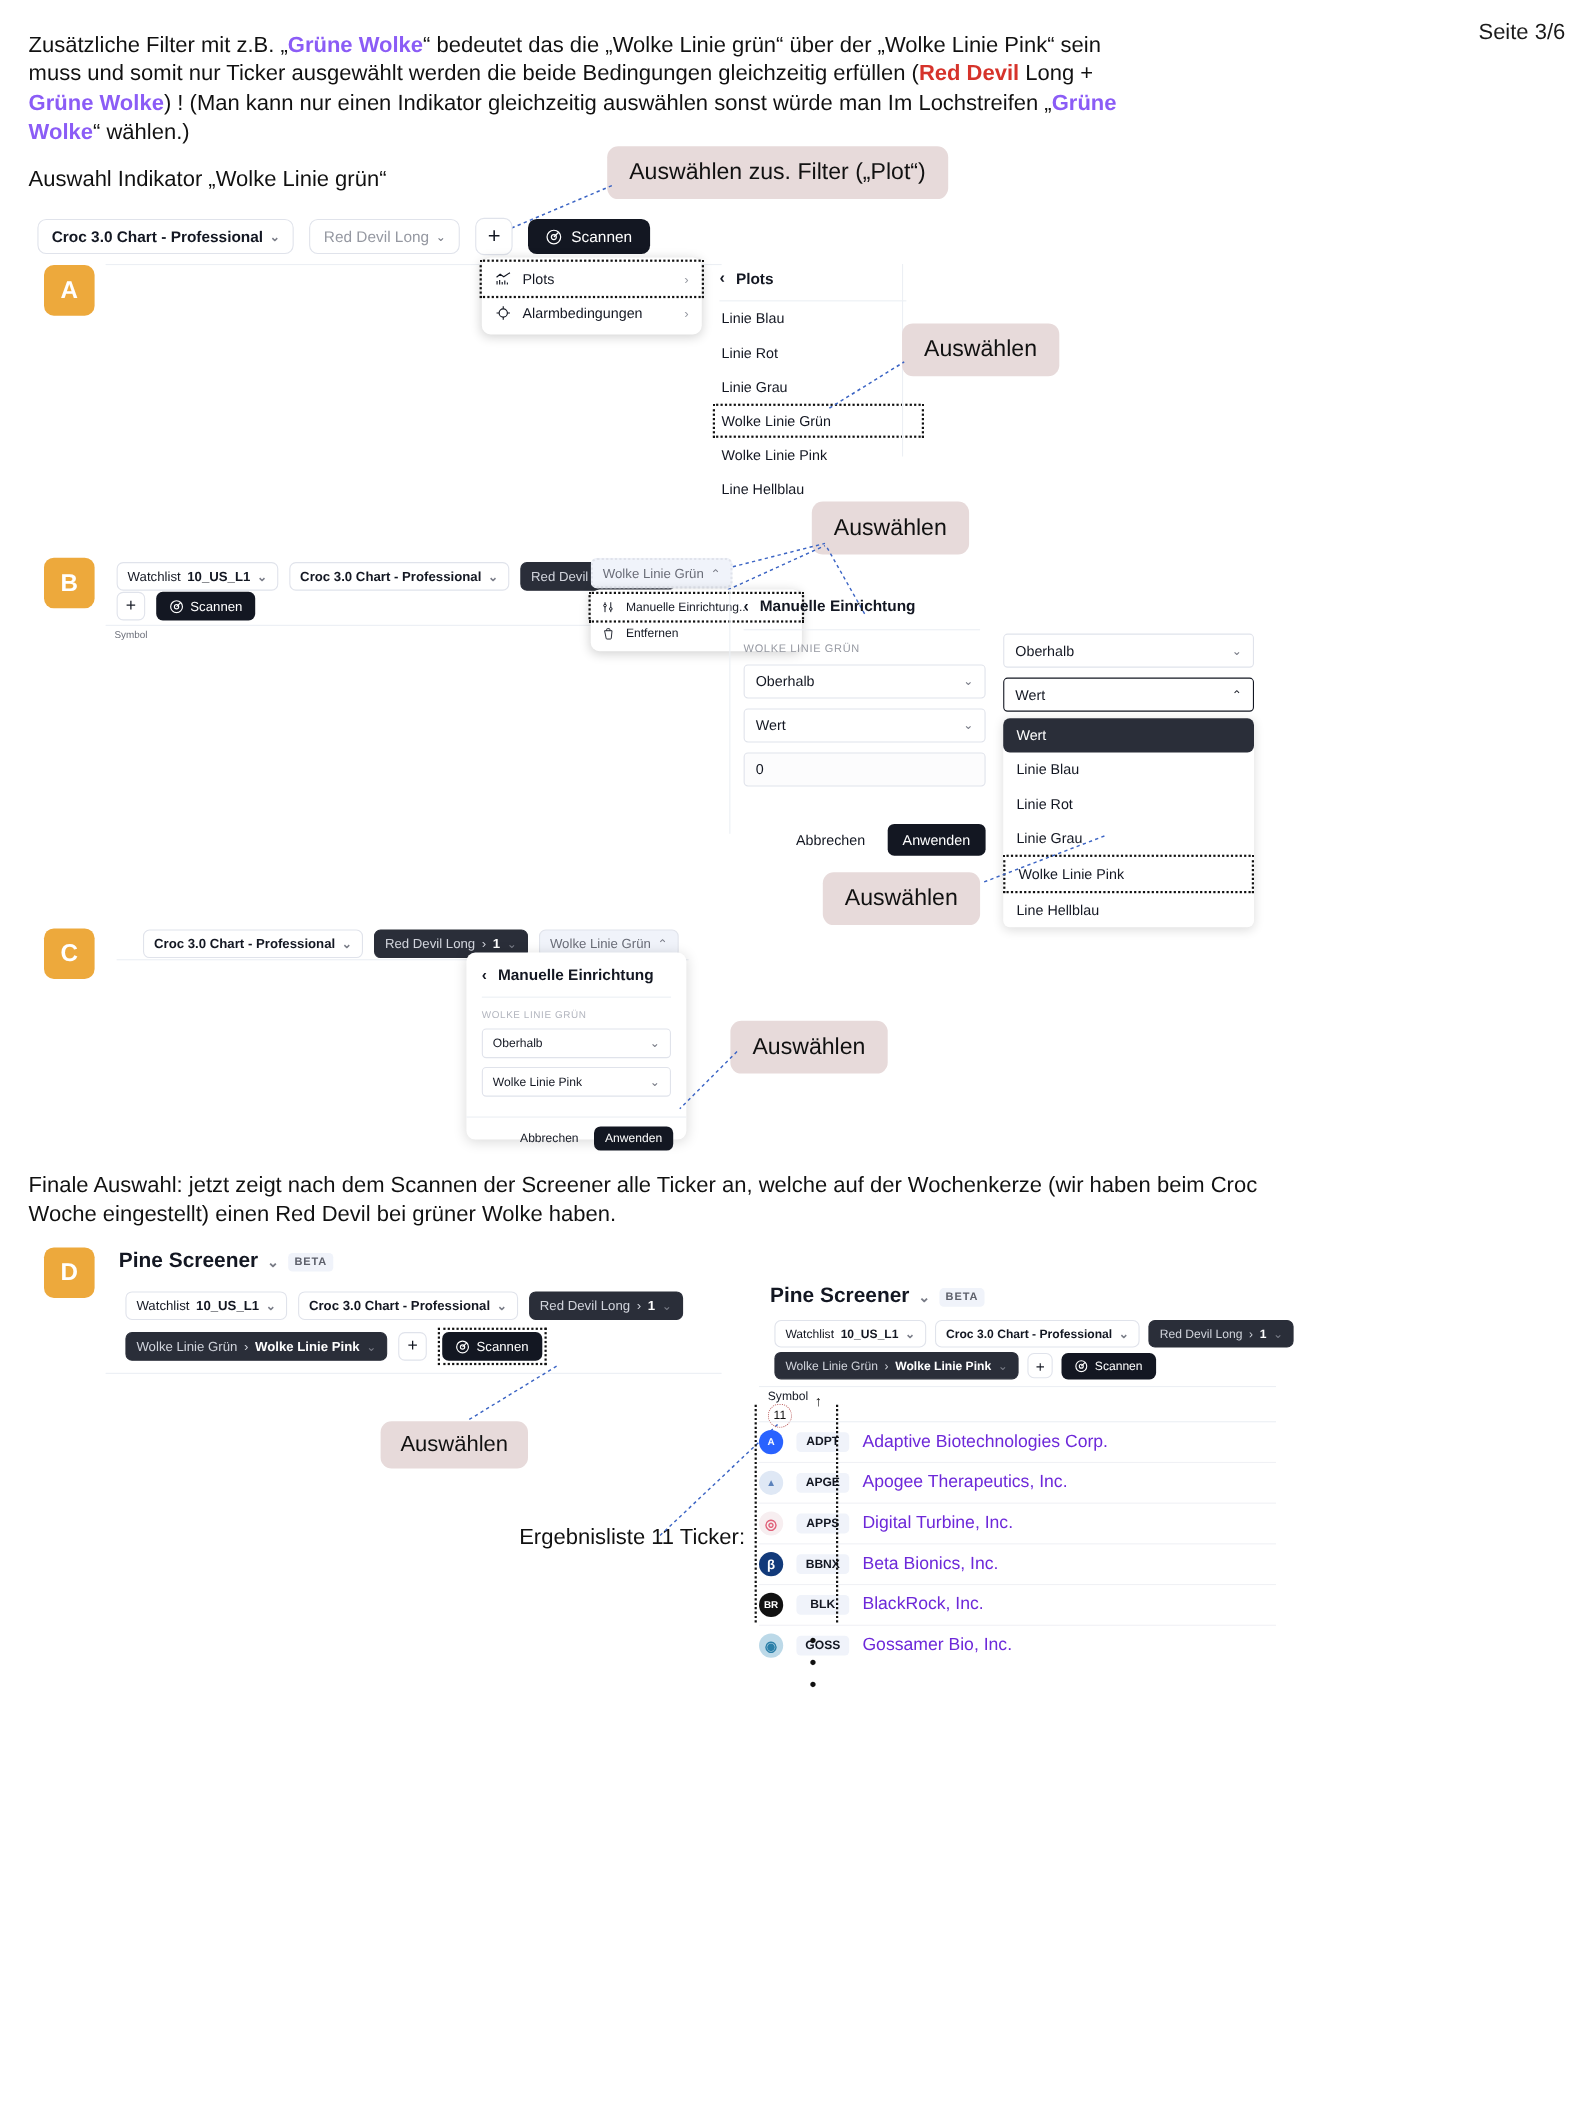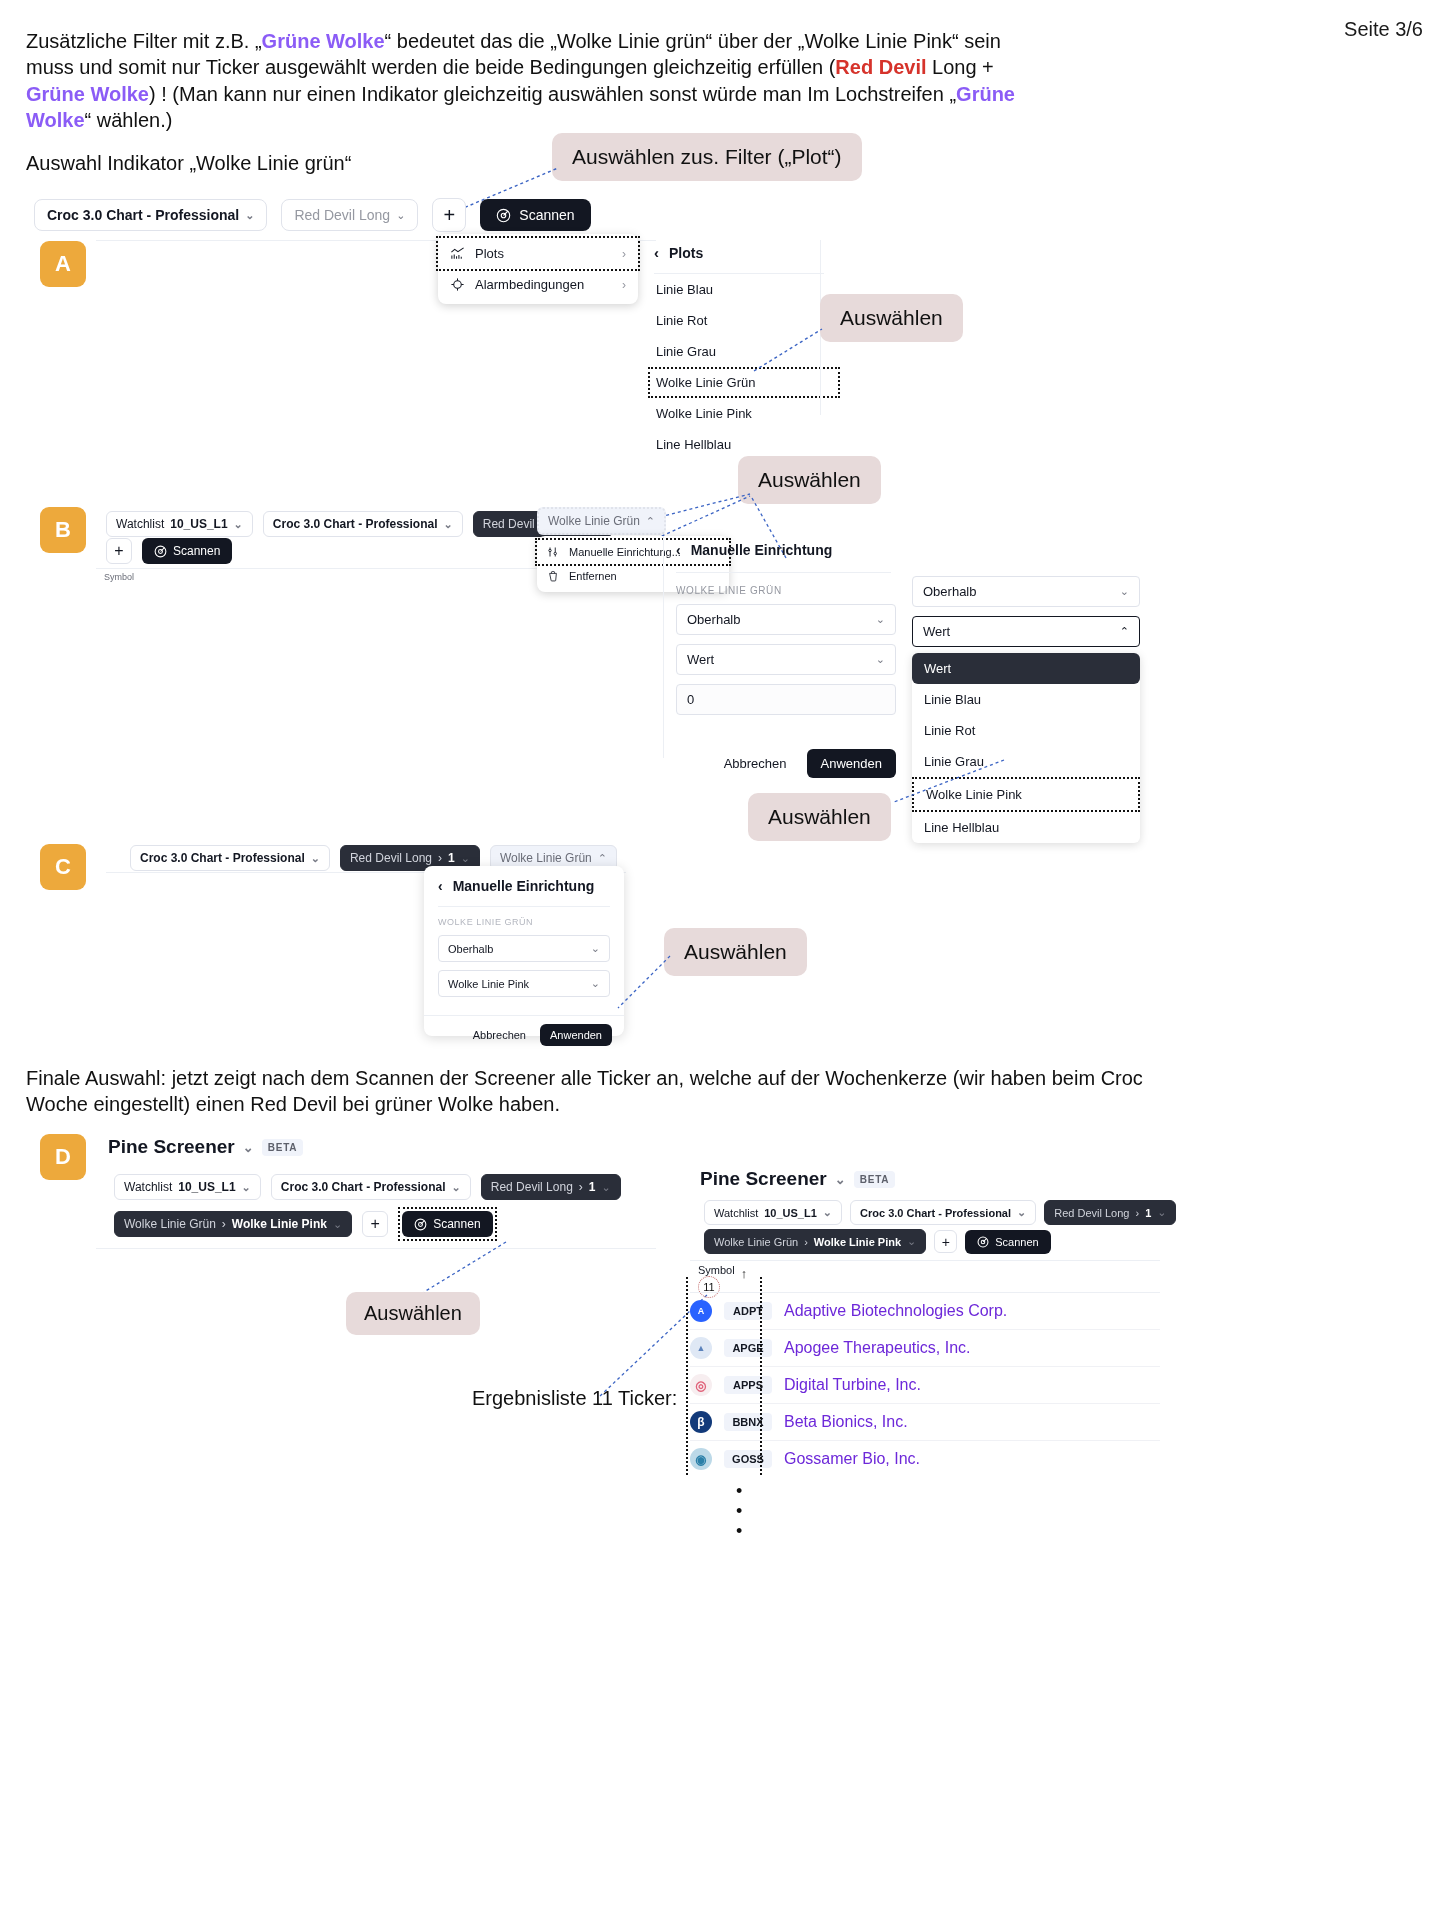--- a/index.html
+++ b/index.html
@@ -540,20 +540,25 @@
   <div class="tick-row">
     <div class="logo" style="background:#f7eef0; color:#e0627a; font-size:13px;">◎</div>
     <div class="tick-sym">APPS</div>
     <div class="tick-name">Digital Turbine, Inc.</div>
   </div>
   <div class="tick-row">
     <div class="logo" style="background:#123a7a; font-size:12px;">β</div>
     <div class="tick-sym">BBNX</div>
     <div class="tick-name">Beta Bionics, Inc.</div>
   </div>
+  <div class="tick-row">
+    <div class="logo" style="background:#111111;">BR</div>
+    <div class="tick-sym">BLK</div>
+    <div class="tick-name">BlackRock, Inc.</div>
+  </div>
   <div class="tick-row" style="border-bottom:none;">
     <div class="logo" style="background:#bcd9e8; color:#2a7fa8; font-size:13px;">◉</div>
     <div class="tick-sym">GOSS</div>
     <div class="tick-name">Gossamer Bio, Inc.</div>
   </div>
 </div>
 
 <div class="abs" style="left:686px; top:1277px; width:0; height:198px; border-left:2px dotted #111;"></div>
 <div class="abs" style="left:760px; top:1277px; width:0; height:198px; border-left:2px dotted #111;"></div>
 

